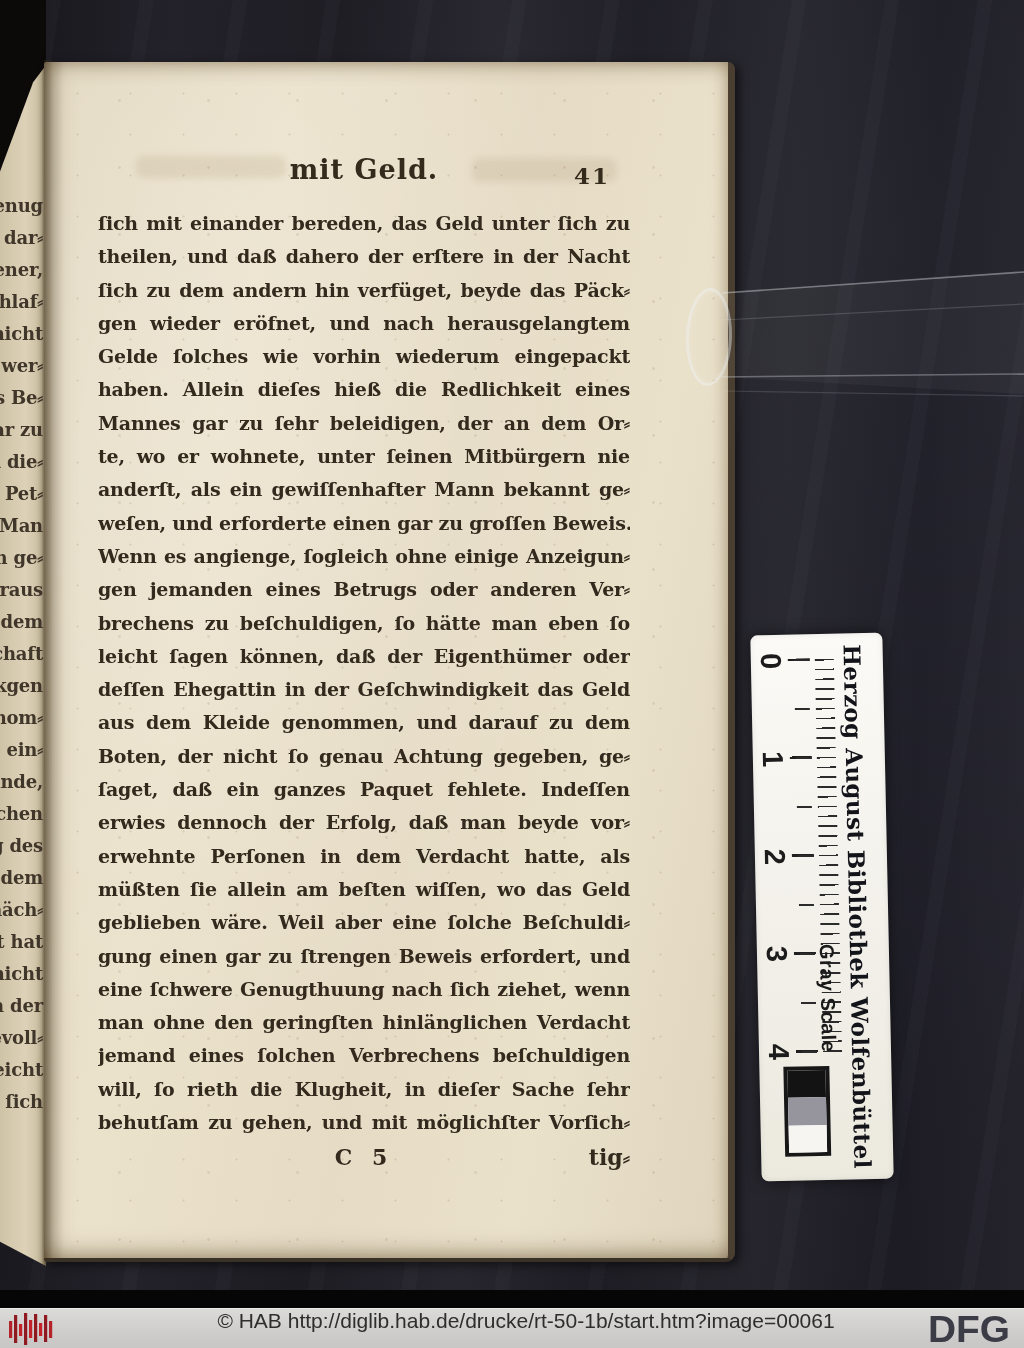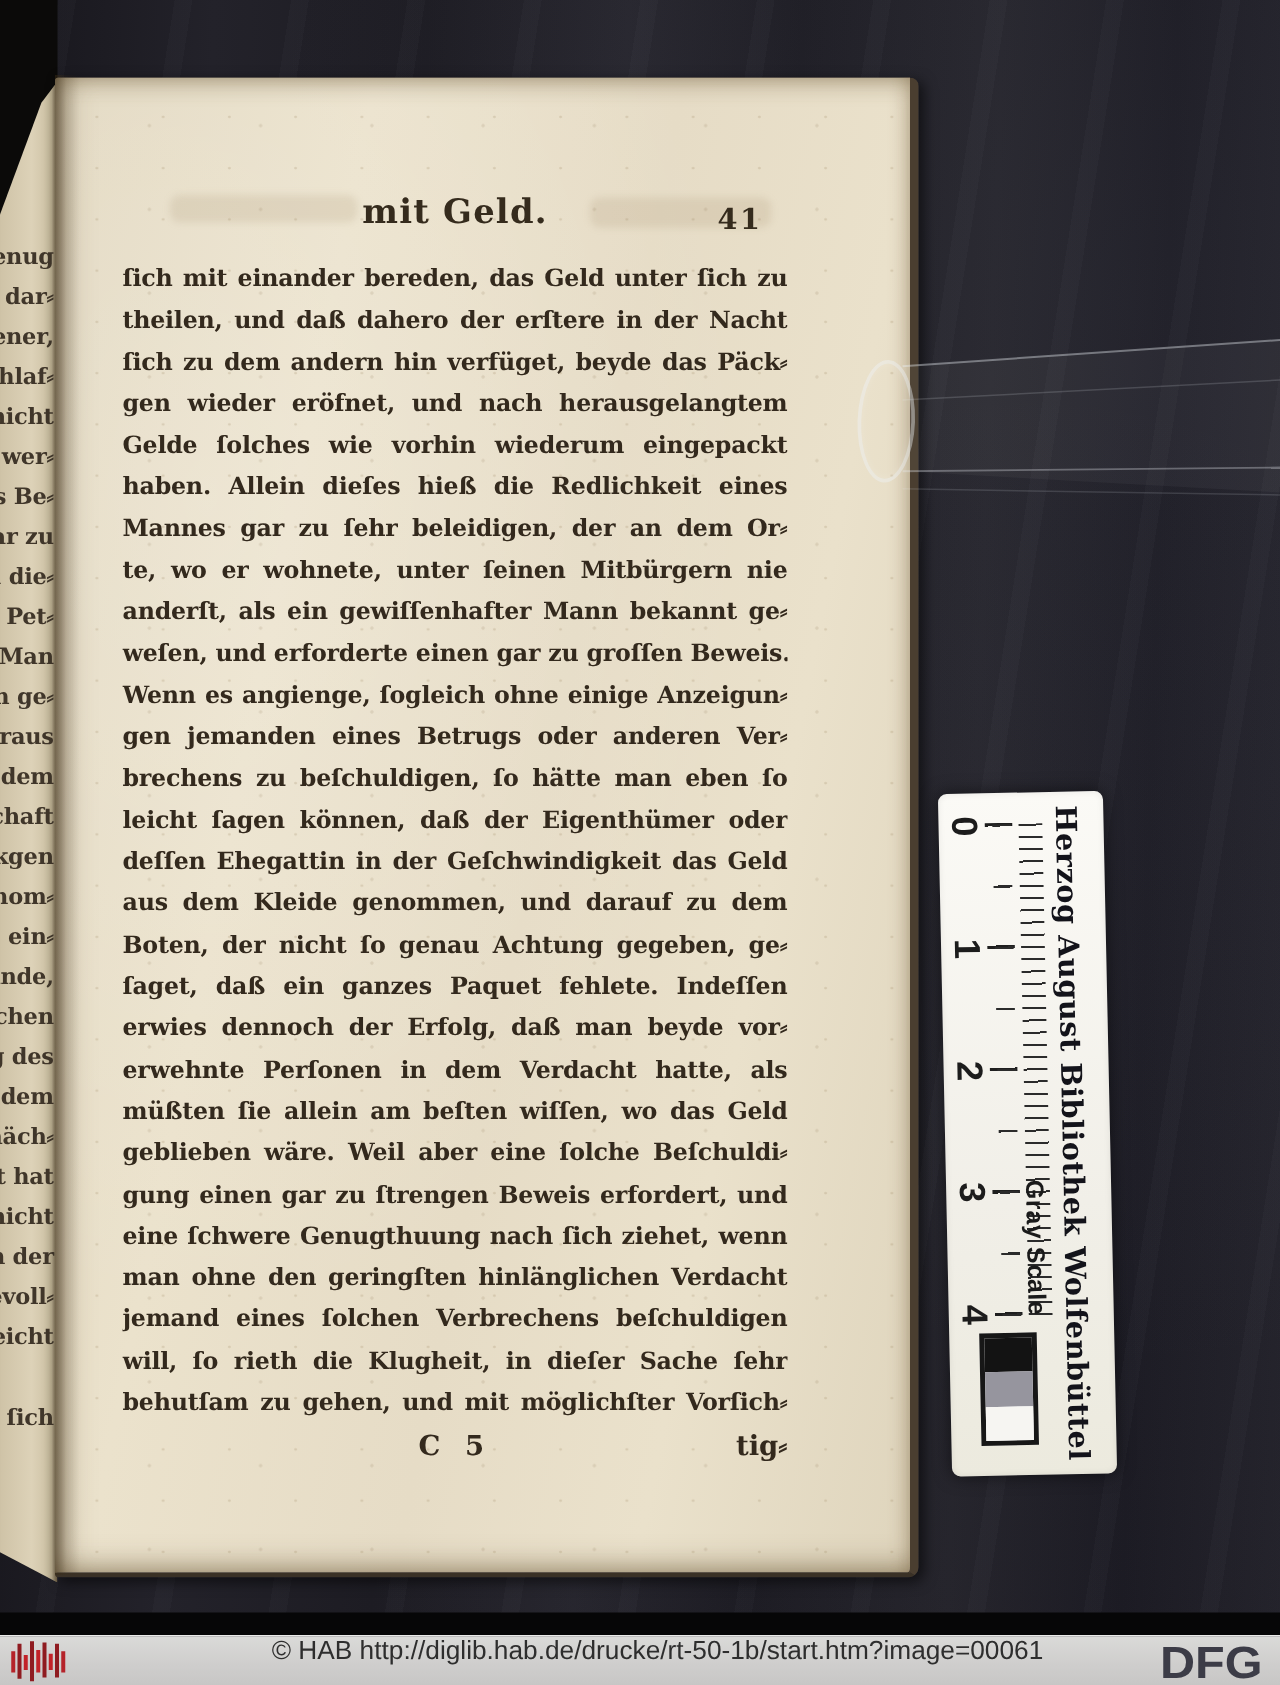--- a/index.html
+++ b/index.html
@@ -136,21 +136,21 @@
       <div class="prev-line" style="top: 713px;">ſtände,</div>
       <div class="prev-line" style="top: 745px;">iſchen</div>
       <div class="prev-line" style="top: 777px;">g des</div>
       <div class="prev-line" style="top: 809px;">s dem</div>
       <div class="prev-line" style="top: 841px;">lmäch⸗</div>
       <div class="prev-line" style="top: 873px;">kt hat</div>
       <div class="prev-line" style="top: 905px;">s nicht</div>
       <div class="prev-line" style="top: 937px;">och der</div>
       <div class="prev-line" style="top: 969px;">Bevoll⸗</div>
       <div class="prev-line" style="top: 1001px;">leicht</div>
-      <div class="prev-line" style="top: 1066px;">ſich</div>
+      <div class="prev-line" style="top: 1033px;">ſich</div>
     </div>
 
   <div class="page">
     <div class="bleed b1"></div>
     <div class="bleed b2"></div>
     <div class="page-header">mit Geld.</div>
     <div class="page-number">41</div>
     <div class="body-text">
         <div class="body-line">ſich mit einander bereden, das Geld unter ſich zu</div>
         <div class="body-line">theilen, und daß dahero der erſtere in der Nacht</div>

